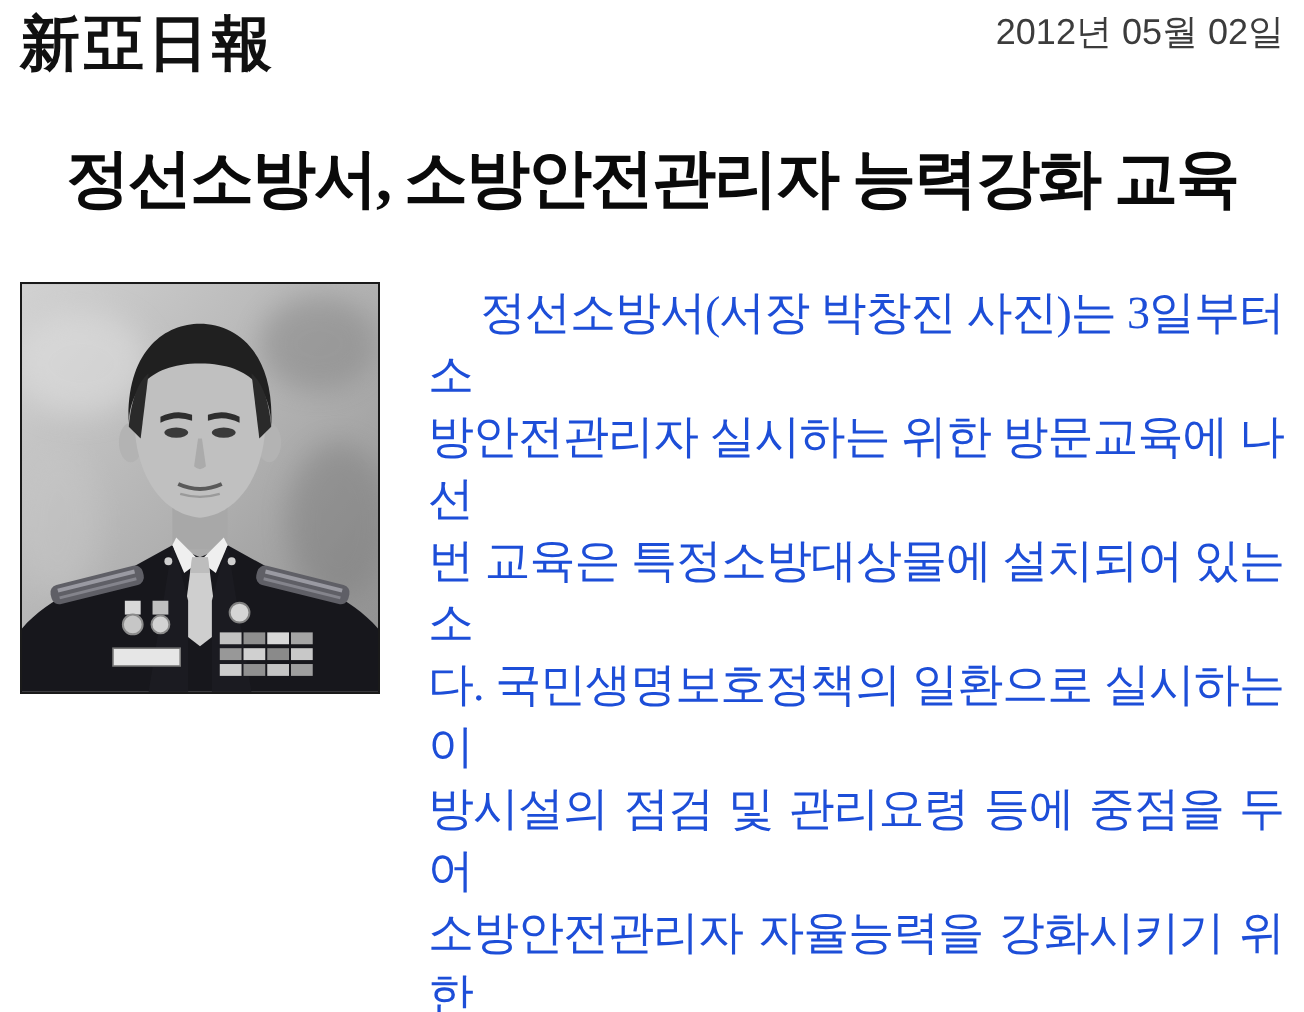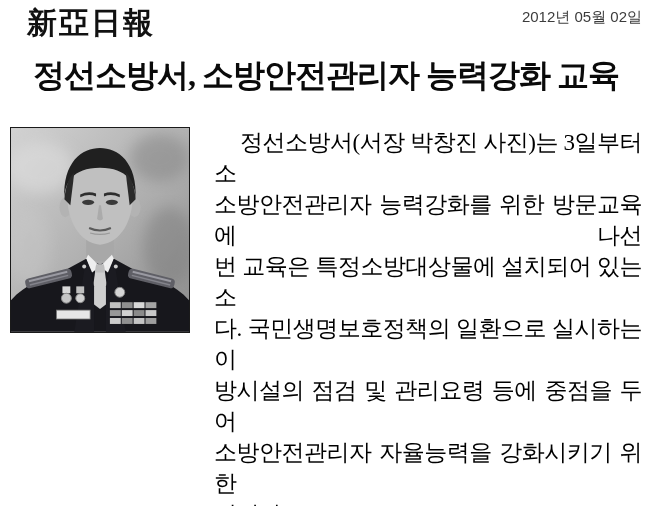--- a/index.html
+++ b/index.html
@@ -11,45 +11,44 @@
     color:#111;
     font-family:"Liberation Serif","DejaVu Serif",serif;
     padding:6px 10px 0 10px;
     overflow:hidden;
   }
   .masthead { display:flex; justify-content:space-between; align-items:flex-start; }
   .logo {
     font-size:30px; font-weight:900; letter-spacing:2px;
     font-family:"Liberation Serif","DejaVu Serif",serif;
     line-height:34px;
-    margin-left:17px;
   }
   .dateblock {
     font-family:"Liberation Sans","DejaVu Sans",sans-serif;
-    font-size:15px; line-height:19px; color:#3c3c3c;
+    font-size:18px; line-height:19px; color:#3c3c3c;
     padding-top:1px;
   }
   .headline {
     text-align:center;
     font-size:32px; font-weight:700; letter-spacing:-1px;
-    margin-top:14px;
+    margin-top:28px;
     color:#0a0a0a;
   }
   .article { margin-top:29px; }
   .top { display:flex; gap:24px; }
   .photo-frame {
     flex:none;
     width:180px; height:206px;
     border:1px solid #1a1a1a;
     background:#bdbdbd;
   }
   .photo-frame svg { display:block; width:100%; height:100%; }
   .col { flex:1; min-width:0; }
   .bodyline {
-    font-size:23px; line-height:31px; color:#000000;
+    font-size:23px; line-height:31px; color:#1d4ed8;
     letter-spacing:-0.5px;
   }
   .fill { text-align:justify; text-align-last:justify; }
   .indent { text-indent:26px; }
 </style>
 </head>
 <body>
 
 <div class="page">
 
@@ -150,21 +149,21 @@
             <rect x="136" y="192" width="11" height="6" fill="#9e9e9e"></rect>
           </g>
 
           <circle cx="74" cy="140" r="2" fill="#cfcfcf"></circle>
           <circle cx="106" cy="140" r="2" fill="#cfcfcf"></circle>
         </svg>
       </div>
 
       <div class="col">
         <div class="bodyline fill indent">정선소방서(서장 박창진 사진)는 3일부터 소</div>
-        <div class="bodyline fill">소방안전관리자 능력강화를 위한 방문교육에 나선</div>
+        <div class="bodyline fill">방안전관리자 실시하는 위한 방문교육에 나선</div>
         <div class="bodyline fill">번 교육은 특정소방대상물에 설치되어 있는 소</div>
         <div class="bodyline fill">다. 국민생명보호정책의 일환으로 실시하는 이</div>
         <div class="bodyline fill">방시설의 점검 및 관리요령 등에 중점을 두어</div>
         <div class="bodyline fill">소방안전관리자 자율능력을 강화시키기 위한</div>
         <div class="bodyline">것이다.</div>
       </div>
     </div>
 
   </div>
 

